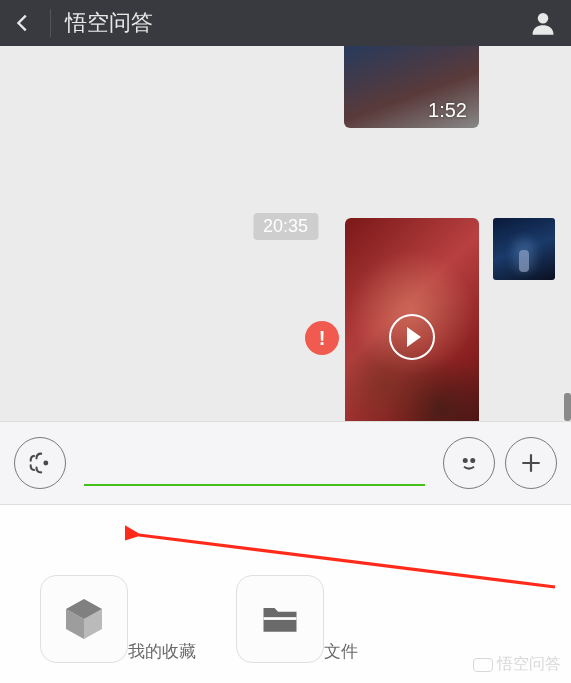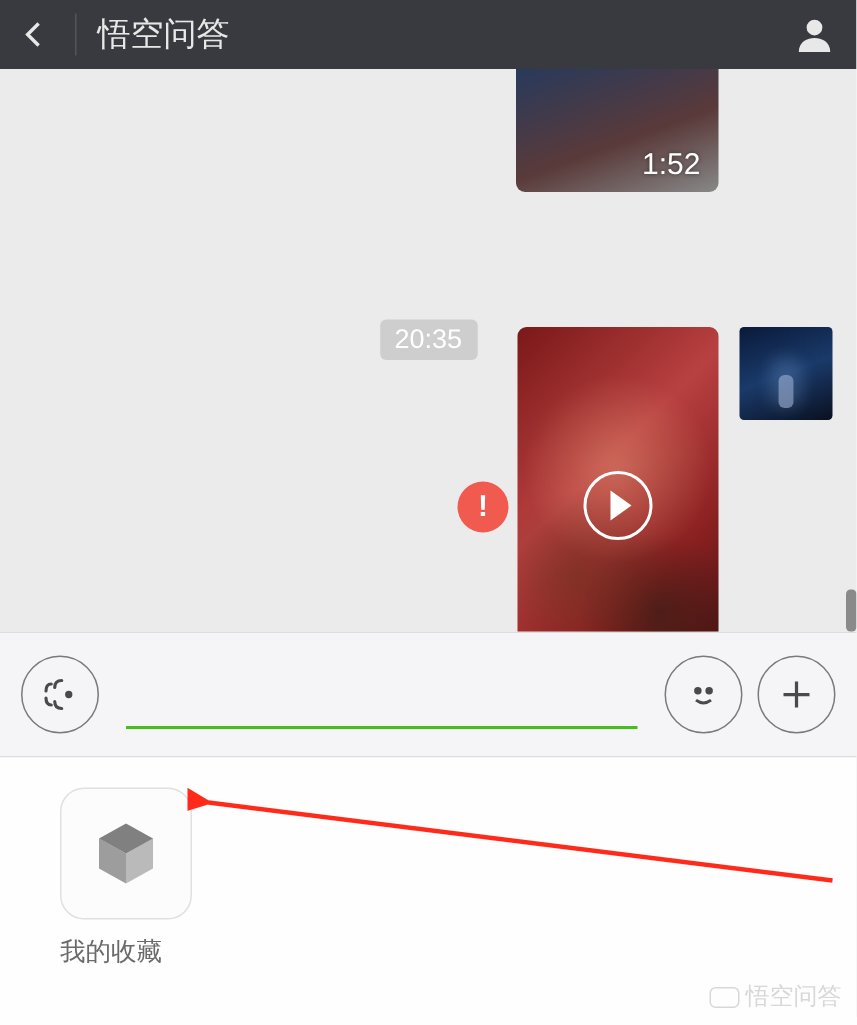--- a/index.html
+++ b/index.html
@@ -180,23 +180,22 @@
     .attach-panel {
       height: 178px;
       background: #fefefe;
       display: flex;
       padding: 20px 40px;
       gap: 40px;
       position: relative;
     }
     .attach-item {
       display: flex;
-      flex-direction: column;
-      align-items: flex-start;
-      gap: 10px;
+      flex-direction: row;
+      align-items: flex-end;
       cursor: pointer;
     }
     .attach-box {
       width: 88px;
       height: 88px;
       background: #fcfcfc;
       border: 1px solid #e0e0e0;
       border-radius: 16px;
       display: flex;
       align-items: center;
@@ -292,20 +291,29 @@
   <div class="attach-item">
     <div class="attach-box">
       <svg width="48" height="48" viewBox="0 0 24 24" fill="#6a6a6a">
           <path d="M12 2 L21 7 L12 12 L3 7 Z" opacity="0.85"></path>
           <path d="M3 7 L3 17 L12 22 L12 12 Z" opacity="0.65"></path>
           <path d="M21 7 L21 17 L12 22 L12 12 Z" opacity="0.45"></path>
         </svg>
     </div>
     <span class="attach-label">我的收藏</span>
   </div>
+  <div class="attach-item">
+    <div class="attach-box">
+      <svg width="44" height="44" viewBox="0 0 24 24" fill="#6a6a6a">
+          <path d="M3 6 L9 6 L11 8 L21 8 L21 19 L3 19 Z"></path>
+          <rect x="3" y="11" width="18" height="1.5" fill="#fcfcfc"></rect>
+        </svg>
+    </div>
+    <span class="attach-label">文件</span>
+  </div>
 
   <svg class="arrow-overlay" viewBox="0 0 440 90">
     <defs>
         <marker id="ah" markerWidth="12" markerHeight="12" refX="2" refY="5" orient="auto">
           <path d="M10 1 L1 5 L10 9 Z" fill="#ff2a1a"></path>
         </marker>
       </defs>
     <line x1="430" y1="72" x2="14" y2="20" stroke="#ff2a1a" stroke-width="3" marker-end="url(#ah)"></line>
   </svg>
 

